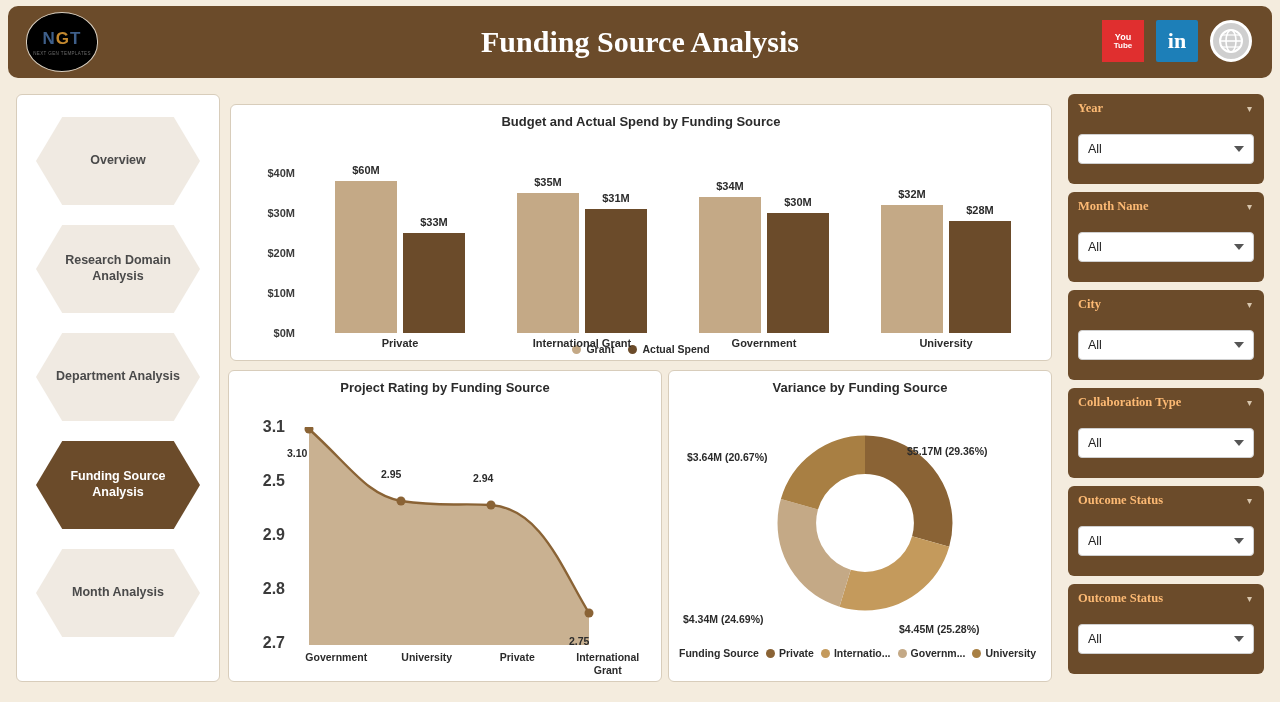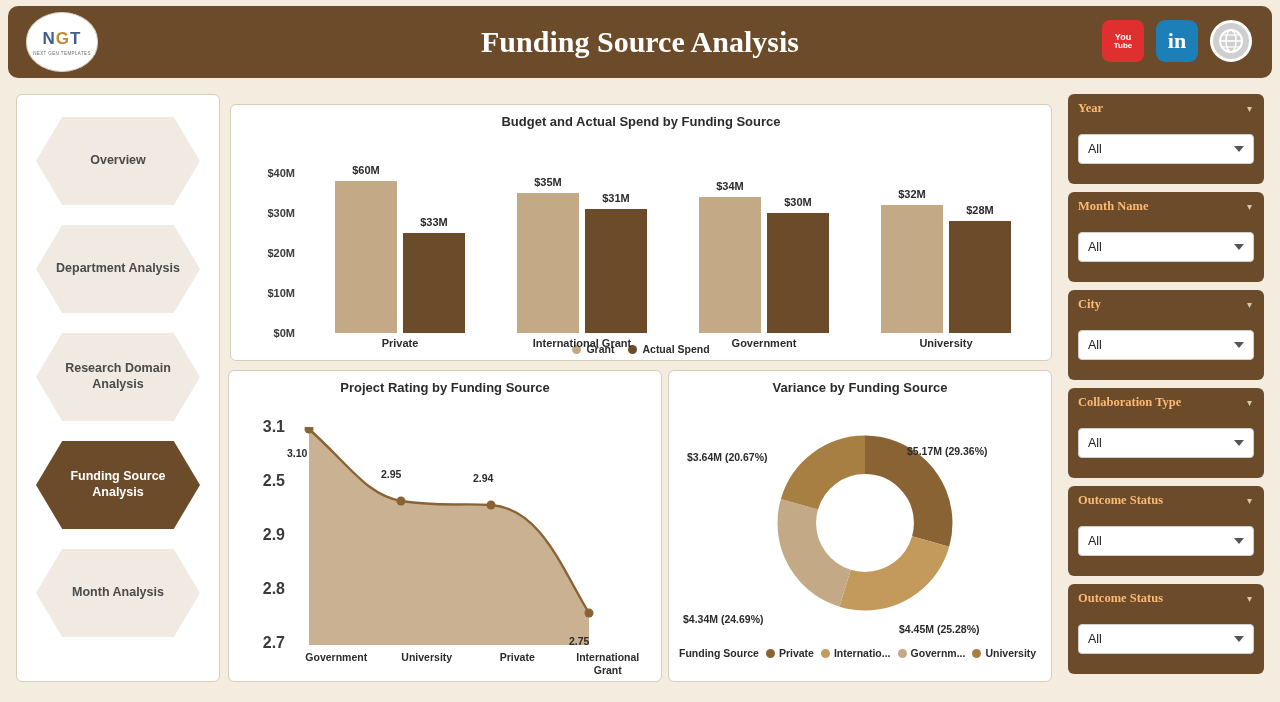--- a/index.html
+++ b/index.html
@@ -11,40 +11,40 @@
   }
   .page { position: relative; width: 1280px; height: 702px; background: #f4ecde; }
 
   
   .header {
     position: absolute; left: 8px; top: 6px; width: 1264px; height: 72px;
     background: #6b4b2a; border-radius: 10px;
   }
   .logo {
     position: absolute; left: 18px; top: 6px; width: 72px; height: 60px;
-    background: #ffffff; border-radius: 50% / 48%;
+    background: #000000; border-radius: 50% / 48%;
     display: flex; flex-direction: column; align-items: center; justify-content: center;
     border: 1px solid #d9cfc0;
   }
   .logo-main { font-size: 17px; font-weight: bold; color: #3e5f8a; letter-spacing: 1px; }
   .logo-main .g { color: #c4892f; }
   .logo-sub { font-size: 4.5px; color: #6b6b6b; letter-spacing: .4px; margin-top: 2px; }
   .header-title {
     position: absolute; left: 0; top: 0; width: 1264px; height: 72px;
     display: flex; align-items: center; justify-content: center;
     color: #ffffff; font-size: 30px; font-weight: bold;
     font-family: "Liberation Serif", serif;
   }
   .social { position: absolute; right: 20px; top: 14px; display: flex; gap: 12px; }
   .social-btn {
-    width: 42px; height: 42px; border-radius: 9px;
+    width: 42px; height: 42px; border-radius: 2px;
     display: flex; align-items: center; justify-content: center;
     color: #fff; font-size: 11px; font-weight: bold;
   }
-  .s-yt { background: #e02f2f; border-radius: 8px; flex-direction: column; line-height: 1; }
+  .s-yt { background: #e02f2f; border-radius: 0; flex-direction: column; line-height: 1; }
   .s-yt .yt-top { font-size: 9px; }
   .s-yt .yt-bot { font-size: 8px; }
   .s-li { background: #1d7fb8; font-size: 22px; font-family: "Liberation Serif", serif; }
   .s-web { background: #cfcfcf; border-radius: 50%; border: 3px solid #ffffff; position: relative; }
   .s-web svg { display: block; }
 
   
   .nav {
     position: absolute; left: 16px; top: 94px; width: 204px; height: 588px;
     background: #ffffff; border: 1px solid #d8cdbb; border-radius: 6px;
@@ -163,24 +163,24 @@
         </svg>
       </div>
     </div>
   </div>
 
   <div class="nav">
     <div class="nav-item">
       <span>Overview</span>
     </div>
     <div class="nav-item">
+      <span>Research Domain Analysis</span>
+    </div>
+    <div class="nav-item">
       <span>Department Analysis</span>
-    </div>
-    <div class="nav-item">
-      <span>Research Domain Analysis</span>
     </div>
     <div class="nav-item active">
       <span>Funding Source Analysis</span>
     </div>
     <div class="nav-item">
       <span>Month Analysis</span>
     </div>
   </div>
 
   <div class="panel" id="bar-panel">

